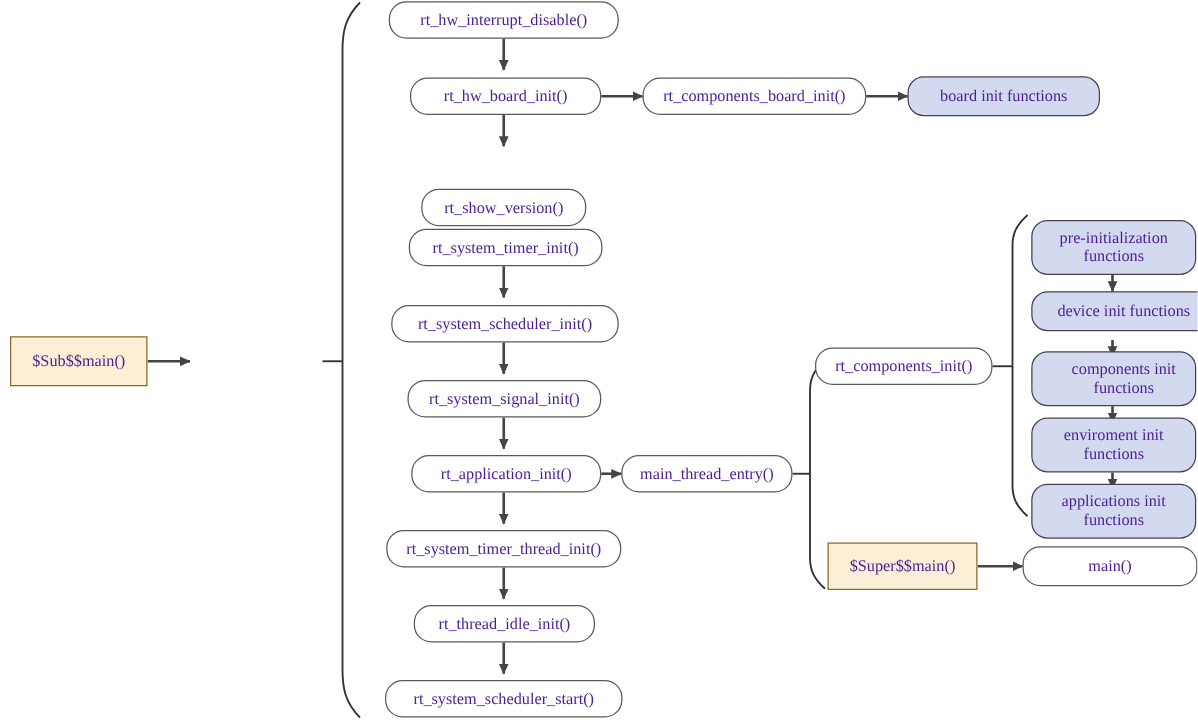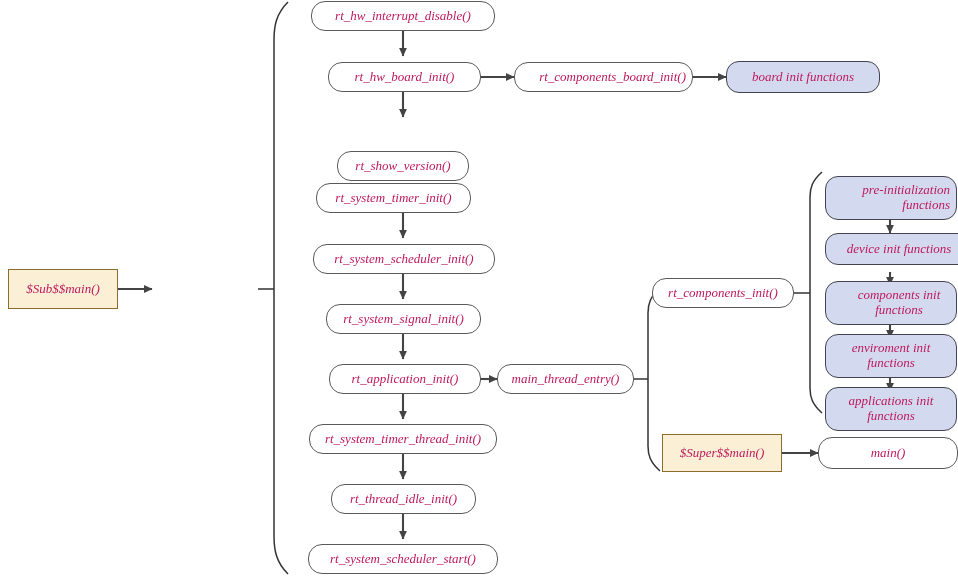--- a/index.html
+++ b/index.html
@@ -2,21 +2,21 @@
 <html><head>
 <meta charset="utf-8">
 <style>
   html,body{margin:0;padding:0;background:#ffffff;}
   body{width:958px;height:576px;overflow:hidden;
        font-family:"Liberation Serif","DejaVu Serif",serif;}
   #canvas{position:relative;width:958px;height:576px;}
   svg#wires{position:absolute;left:0;top:0;width:958px;height:576px;}
   .node{position:absolute;box-sizing:border-box;display:flex;align-items:center;
         justify-content:center;text-align:center;line-height:1.12;
-        font-size:13px;color:#be185d;font-style:italic;}
+        font-size:13px;color:#4c1d95;}
   .rounded{border:1px solid #5a5a5a;border-radius:14px;background:#ffffff;}
   .rounded.blue{background:#d3daf0;border-color:#43434f;border-radius:13px;}
   .rect{border:1px solid #8a6d2b;background:#fbefd5;border-radius:0;}
   .nlabel{display:block;padding:0 6px;}
 </style>
 </head>
 <body>
 
 <div id="canvas">
 
@@ -72,21 +72,21 @@
 
   <div class="node rounded" style="left:311px;top:1px;width:184px;height:30px;">
     <span class="nlabel">rt_hw_interrupt_disable()</span>
   </div>
   <div class="node rounded" style="left:328px;top:62px;width:153px;height:30px;">
     <span class="nlabel">rt_hw_board_init()</span>
   </div>
   <div class="node rounded" style="left:337px;top:123px;width:132px;height:30px;margin-top:28px;">
     <span class="nlabel">rt_show_version()</span>
   </div>
-  <div class="node rounded" style="left:316px;top:183px;width:155px;height:30px;">
+  <div class="node rounded" style="left:327px;top:183px;width:155px;height:30px;">
     <span class="nlabel">rt_system_timer_init()</span>
   </div>
   <div class="node rounded" style="left:313px;top:244px;width:182px;height:30px;">
     <span class="nlabel">rt_system_scheduler_init()</span>
   </div>
   <div class="node rounded" style="left:326px;top:304px;width:155px;height:30px;">
     <span class="nlabel">rt_system_signal_init()</span>
   </div>
   <div class="node rounded" style="left:329px;top:364px;width:152px;height:30px;">
     <span class="nlabel">rt_application_init()</span>
@@ -94,41 +94,41 @@
   <div class="node rounded" style="left:309px;top:424px;width:188px;height:30px;">
     <span class="nlabel">rt_system_timer_thread_init()</span>
   </div>
   <div class="node rounded" style="left:331px;top:484px;width:145px;height:30px;">
     <span class="nlabel">rt_thread_idle_init()</span>
   </div>
   <div class="node rounded" style="left:308px;top:544px;width:190px;height:30px;">
     <span class="nlabel">rt_system_scheduler_start()</span>
   </div>
 
-  <div class="node rounded" style="left:514px;top:62px;width:179px;height:30px;justify-content:flex-end;">
+  <div class="node rounded" style="left:514px;top:62px;width:179px;height:30px;">
     <span class="nlabel">rt_components_board_init()</span>
   </div>
   <div class="node rounded blue" style="left:726px;top:61px;width:154px;height:32px;">
     <span class="nlabel">board init functions</span>
   </div>
 
   <div class="node rounded" style="left:497px;top:364px;width:137px;height:30px;">
     <span class="nlabel">main_thread_entry()</span>
   </div>
   <div class="node rounded" style="left:652px;top:278px;width:142px;height:30px;">
     <span class="nlabel">rt_components_init()</span>
   </div>
   <div class="node rect" style="left:662px;top:434px;width:120px;height:38px;">
     <span class="nlabel">$Super$$main()</span>
   </div>
   <div class="node rounded" style="left:818px;top:437px;width:140px;height:32px;">
     <span class="nlabel">main()</span>
   </div>
 
-  <div class="node rounded blue" style="left:825px;top:176px;width:132px;height:44px;text-align:right;">
+  <div class="node rounded blue" style="left:825px;top:176px;width:132px;height:44px;">
     <span class="nlabel">pre-initialization functions</span>
   </div>
   <div class="node rounded blue" style="left:825px;top:233px;width:148px;height:32px;">
     <span class="nlabel">device init functions</span>
   </div>
   <div class="node rounded blue" style="left:825px;top:281px;width:132px;height:44px;padding-left:16px;">
     <span class="nlabel">components init functions</span>
   </div>
   <div class="node rounded blue" style="left:825px;top:334px;width:132px;height:44px;">
     <span class="nlabel">enviroment init functions</span>

